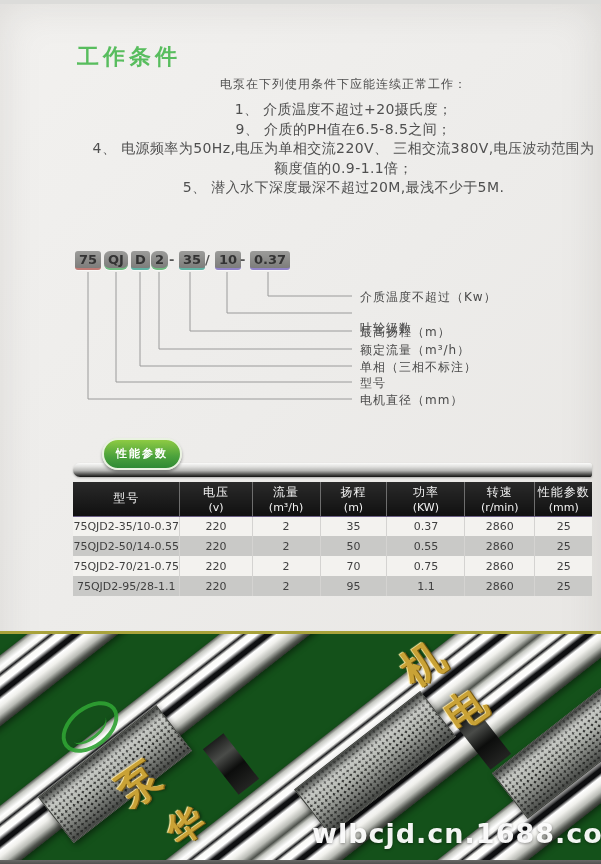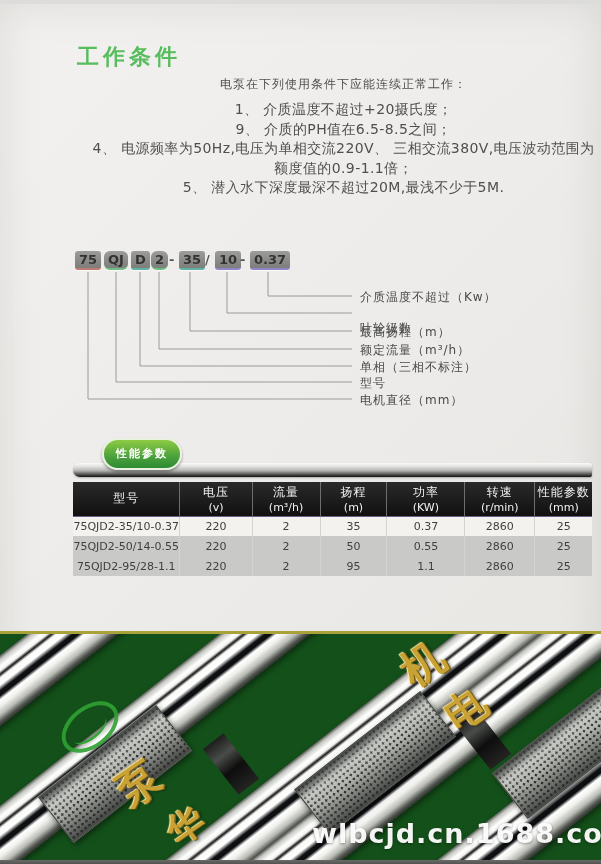--- a/index.html
+++ b/index.html
@@ -236,20 +236,29 @@
       </tr>
       <tr class="even">
         <td>75QJD2-50/14-0.55</td>
         <td>220</td>
         <td>2</td>
         <td>50</td>
         <td>0.55</td>
         <td>2860</td>
         <td>25</td>
       </tr>
+      <tr class="odd">
+        <td>75QJD2-70/21-0.75</td>
+        <td>220</td>
+        <td>2</td>
+        <td>70</td>
+        <td>0.75</td>
+        <td>2860</td>
+        <td>25</td>
+      </tr>
       <tr class="even">
         <td>75QJD2-95/28-1.1</td>
         <td>220</td>
         <td>2</td>
         <td>95</td>
         <td>1.1</td>
         <td>2860</td>
         <td>25</td>
       </tr>
     </tbody>

